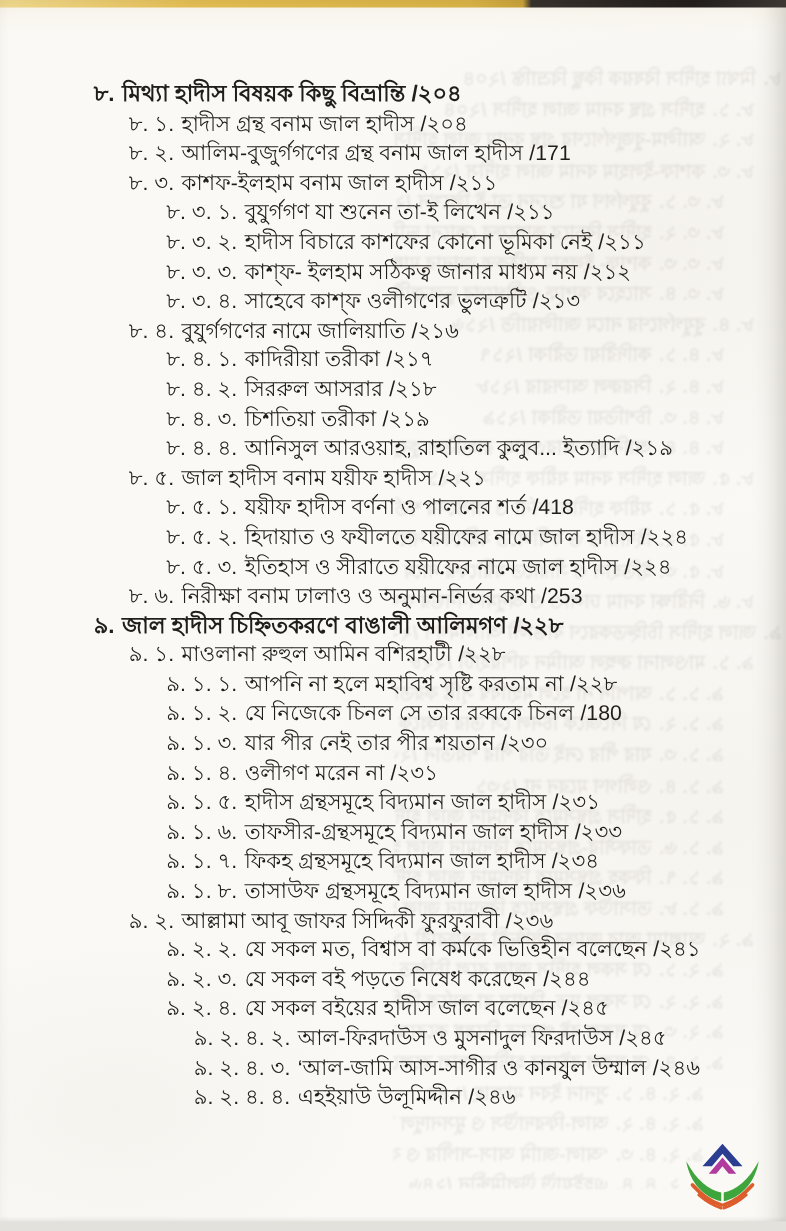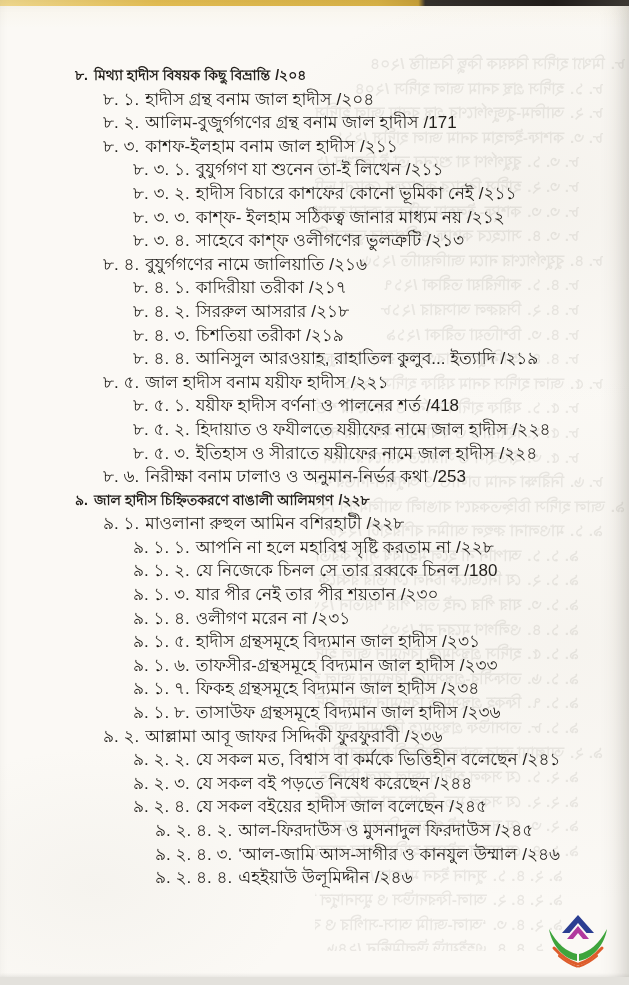--- a/index.html
+++ b/index.html
@@ -29,21 +29,21 @@
     background:var(--bottom-band,#e3e1dc);
     box-shadow:0 -2px 3px rgba(0,0,0,0.06);
   }
   .page-shade{
     position:absolute;inset:0;pointer-events:none;
     box-shadow:inset -16px 0 24px -14px rgba(70,62,50,0.30),
                inset 5px 0 12px -8px rgba(70,62,50,0.10);
   }
   .toc{position:absolute;left:75px;top:64px;right:8px;z-index:3;}
   .toc-row{line-height:23.6px;font-size:17px;white-space:nowrap;}
-  .toc-row.level-1{font-weight:700;font-size:14px;}
+  .toc-row.level-1{font-weight:700;font-size:18px;}
   .toc-row.level-2{padding-left:28px;}
   .toc-row.level-3{padding-left:58px;}
   .toc-row.level-4{padding-left:80px;}
   .toc-num{margin-right:6px;}
   .toc-ref{margin-left:5px;}
   
   .bleed{
     position:absolute;top:52px;left:315px;right:4px;bottom:34px;
     transform:scaleX(-1);
     opacity:0.11;color:#5e594f;filter:blur(0.7px);

